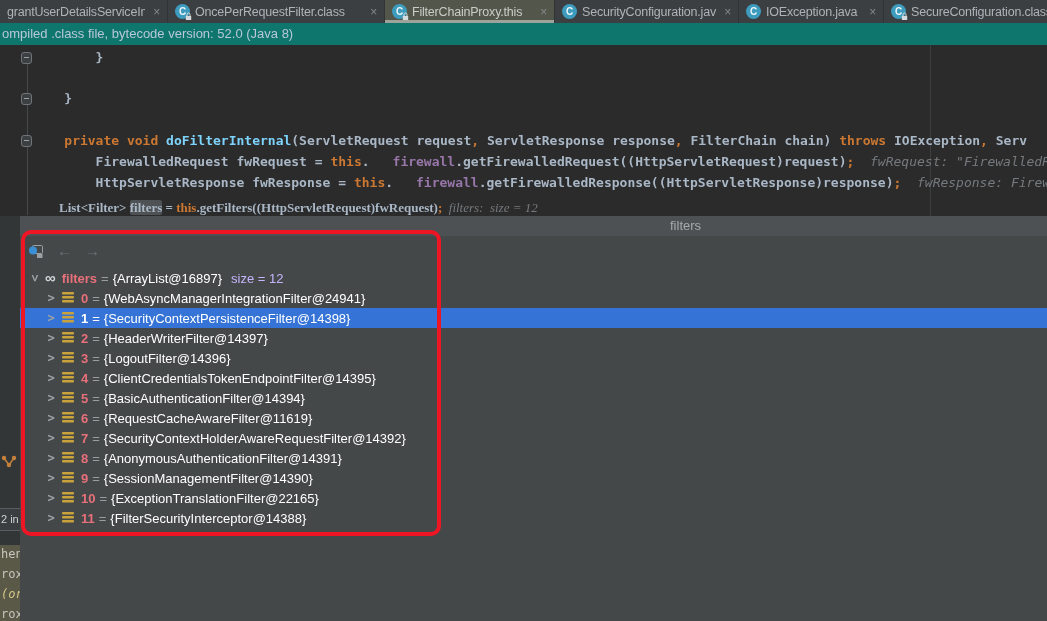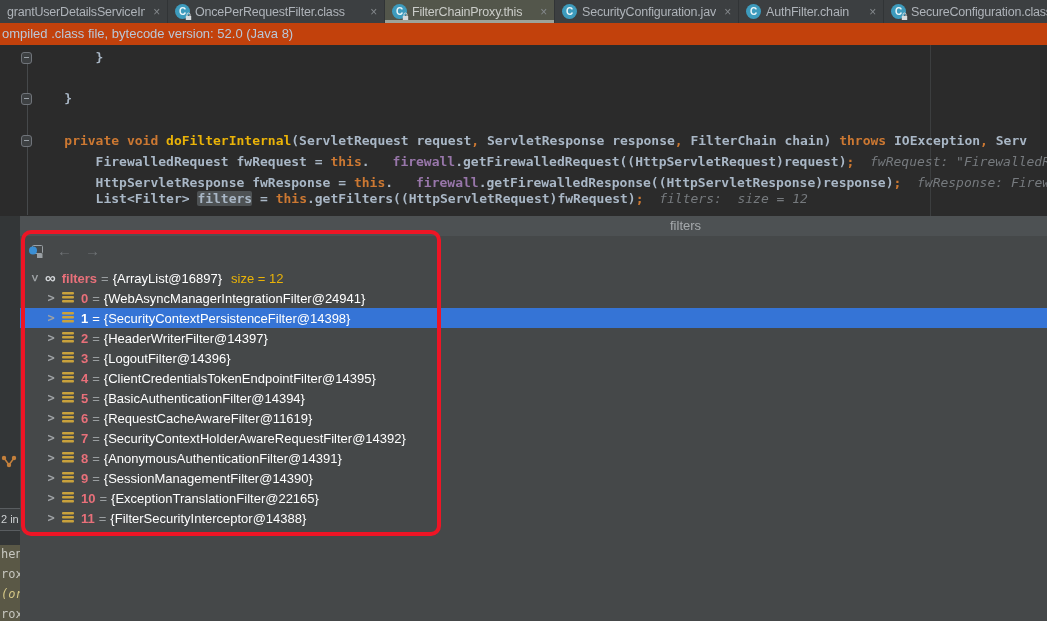--- a/index.html
+++ b/index.html
@@ -13,33 +13,33 @@
   .tab .tlabel{white-space:nowrap;overflow:hidden;text-overflow:clip;flex:1 1 auto;}
   .tab .close{color:#85898d;font-size:12px;margin-left:3px;flex:0 0 auto;}
   .tab.active{background:#53564b;color:#caccc8;}
   .tab.active::after{content:"";position:absolute;left:0;right:0;bottom:0;height:3px;background:#9da39a;}
   .cicon{width:15px;height:15px;position:relative;flex:0 0 auto;}
   .cicon .circ{position:absolute;left:0;top:0;width:15px;height:15px;border-radius:50%;background:#3d9bbd;
                color:#eaf5f9;font-size:10px;font-weight:bold;text-align:center;line-height:15px;}
   .cicon svg{position:absolute;right:-2px;bottom:-2px;}
 
   
-  .notif{position:absolute;top:23px;left:0;right:0;height:22px;background:#c2410c;color:#b9c7d8;
+  .notif{position:absolute;top:23px;left:0;right:0;height:22px;background:#0f766e;color:#b9c7d8;
          font-size:13px;line-height:22px;padding-left:2px;box-sizing:border-box;}
 
   
   .editor{position:absolute;top:45px;left:0;right:0;height:171px;background:#2b2b2b;overflow:hidden;}
   .guide{position:absolute;left:930px;top:0;height:100%;width:1px;background:#3c3e3f;}
   .gutterline{position:absolute;left:27px;top:10px;height:160px;width:1px;background:#46494b;}
   .fold{position:absolute;left:21px;width:11px;height:12px;border:1px solid #70747a;border-radius:3px;
         background:#3d4042;box-sizing:border-box;}
   .fold::after{content:"";position:absolute;left:2px;right:2px;top:4px;height:1px;background:#9aa0a6;}
   .code-line{position:absolute;left:33px;white-space:pre;font-family:"DejaVu Sans Mono",monospace;
              font-size:13px;font-weight:700;color:#a9b7c6;line-height:17px;}
-  .c-kw{color:#cc7832;} .c-meth{color:#eab308;text-align:center;} .c-field{color:#9876aa;margin-left:23px;} .c-punc{color:#cc7832;}
+  .c-kw{color:#cc7832;} .c-meth{color:#7dd3fc;text-align:center;} .c-field{color:#9876aa;margin-left:23px;} .c-punc{color:#cc7832;}
   .c-hint{color:#767a7e;font-style:italic;font-weight:400;}
   .c-sel{background:#4e5254;border-radius:2px;}
 
   
   .popup-title{position:absolute;top:216px;left:20px;right:0;height:20px;background:#4d5153;}
   .popup-title .t{position:absolute;left:650px;top:2px;font-size:13px;color:#a6aaad;}
   .popup{position:absolute;top:236px;left:20px;right:0;bottom:0;background:#454849;}
   .ptoolbar{position:absolute;top:5px;left:8px;height:20px;display:flex;align-items:center;gap:13px;}
   .navarrow{color:#6f7376;font-size:15px;line-height:18px;}
   .trow{position:absolute;left:0;right:0;height:20px;display:flex;align-items:center;font-size:13px;}
@@ -48,21 +48,21 @@
         font-size:12px;width:10px;text-align:center;flex:0 0 auto;}
   .chev.down{transform:rotate(90deg);}
   .trow .chev{margin-left:26px;}
   .trow.root .chev{margin-left:10px;}
   .valbars{margin-left:6px;flex:0 0 auto;display:inline-block;}
   .inf{margin-left:5px;color:#d3d6d9;font-weight:700;font-size:15px;line-height:14px;flex:0 0 auto;}
   .vname{color:#e8707a;font-weight:700;margin-left:6px;}
   .idx{color:#e8707a;font-weight:700;margin-left:7px;}
   .eq{color:#9a9ea1;margin:0 4px;}
   .val{color:#ffffff;}
-  .vsize{color:#eab308;margin-left:9px;text-align:right;}
+  .vsize{color:#c4b5fd;margin-left:9px;text-align:right;}
   .trow.selected .idx,.trow.selected .eq,.trow.selected .val{color:#ffffff;}
 
   
   .redrect{position:absolute;left:21px;top:230px;width:420px;height:306px;border:4px solid #ee1525;
            border-radius:10px;box-sizing:border-box;z-index:60;pointer-events:none;}
 
   
   .lstrip{position:absolute;top:216px;left:0;width:20px;bottom:0;background:#333637;overflow:hidden;}
   .lstrip .orange-node{position:absolute;left:1px;top:238px;}
   .impl{position:absolute;left:0;top:292px;width:20px;height:23px;background:#3b3e40;
@@ -109,21 +109,21 @@
         <span class="cicon">
           <span class="circ">C</span>
         </span>
         <span class="tlabel">SecurityConfiguration.java</span>
         <span class="close">×</span>
       </div>
       <div class="tab" style="width: 145px;">
         <span class="cicon">
           <span class="circ">C</span>
         </span>
-        <span class="tlabel">AuthFilter.chain</span>
+        <span class="tlabel">IOException.java</span>
         <span class="close">×</span>
       </div>
       <div class="tab" style="width: 210px;">
         <span class="cicon">
           <span class="circ">C</span>
           <svg width="7" height="9" viewBox="0 0 7 9">
             <path d="M2 4 V2.5 a1.5 1.5 0 0 1 3 0 V4" stroke="#d8dbdd" fill="none"></path>
             <rect x="0.8" y="4" width="5.4" height="4" fill="#d8dbdd"></rect>
           </svg>
         </span>
@@ -140,21 +140,21 @@
     <div class="guide"></div>
     <div class="fold" style="top:7px"></div>
     <div class="fold" style="top:48px"></div>
     <div class="fold" style="top:90px"></div>
     <div id="code-lines">
         <div class="code-line" style="top: 4px;"><span>        }</span></div>
         <div class="code-line" style="top: 45px;"><span>    }</span></div>
         <div class="code-line" style="top: 87px;"><span>    </span><span class="c-kw">private void </span><span class="c-meth">doFilterInternal</span><span>(ServletRequest request</span><span class="c-punc">, </span><span>ServletResponse response</span><span class="c-punc">, </span><span>FilterChain chain) </span><span class="c-kw">throws </span><span>IOException</span><span class="c-punc">, </span><span>Serv</span></div>
         <div class="code-line" style="top: 108px;"><span>        FirewalledRequest fwRequest = </span><span class="c-kw">this</span><span>.</span><span class="c-field">firewall</span><span>.getFirewalledRequest((HttpServletRequest)request)</span><span class="c-punc">;</span><span class="c-hint">  fwRequest: "FirewalledR</span></div>
         <div class="code-line" style="top: 129px;"><span>        HttpServletResponse fwResponse = </span><span class="c-kw">this</span><span>.</span><span class="c-field">firewall</span><span>.getFirewalledResponse((HttpServletResponse)response)</span><span class="c-punc">;</span><span class="c-hint">  fwResponse: Firew</span></div>
-        <div class="code-line" style="top: 145px;"><span>        List&lt;Filter&gt; </span><span class="c-sel">filters</span><span> = </span><span class="c-kw">this</span><span>.getFilters((HttpServletRequest)fwRequest)</span><span class="c-punc">;</span><span class="c-hint">  filters:  size = 12</span></div>
+        <div class="code-line" style="top: 154px; font-family: Liberation Serif, serif;"><span>        List&lt;Filter&gt; </span><span class="c-sel">filters</span><span> = </span><span class="c-kw">this</span><span>.getFilters((HttpServletRequest)fwRequest)</span><span class="c-punc">;</span><span class="c-hint">  filters:  size = 12</span></div>
       </div>
   </div>
 
   <div class="lstrip">
     <svg class="orange-node" width="16" height="16" viewBox="0 0 16 16">
       <path d="M3 4 L8 11 L13 4" stroke="#c4803c" stroke-width="1.5" fill="none"></path>
       <circle cx="3" cy="4" r="2.2" fill="#c4803c"></circle>
       <circle cx="13" cy="4" r="2.2" fill="#c4803c"></circle>
       <circle cx="8" cy="11" r="2.2" fill="#c4803c"></circle>
     </svg>

